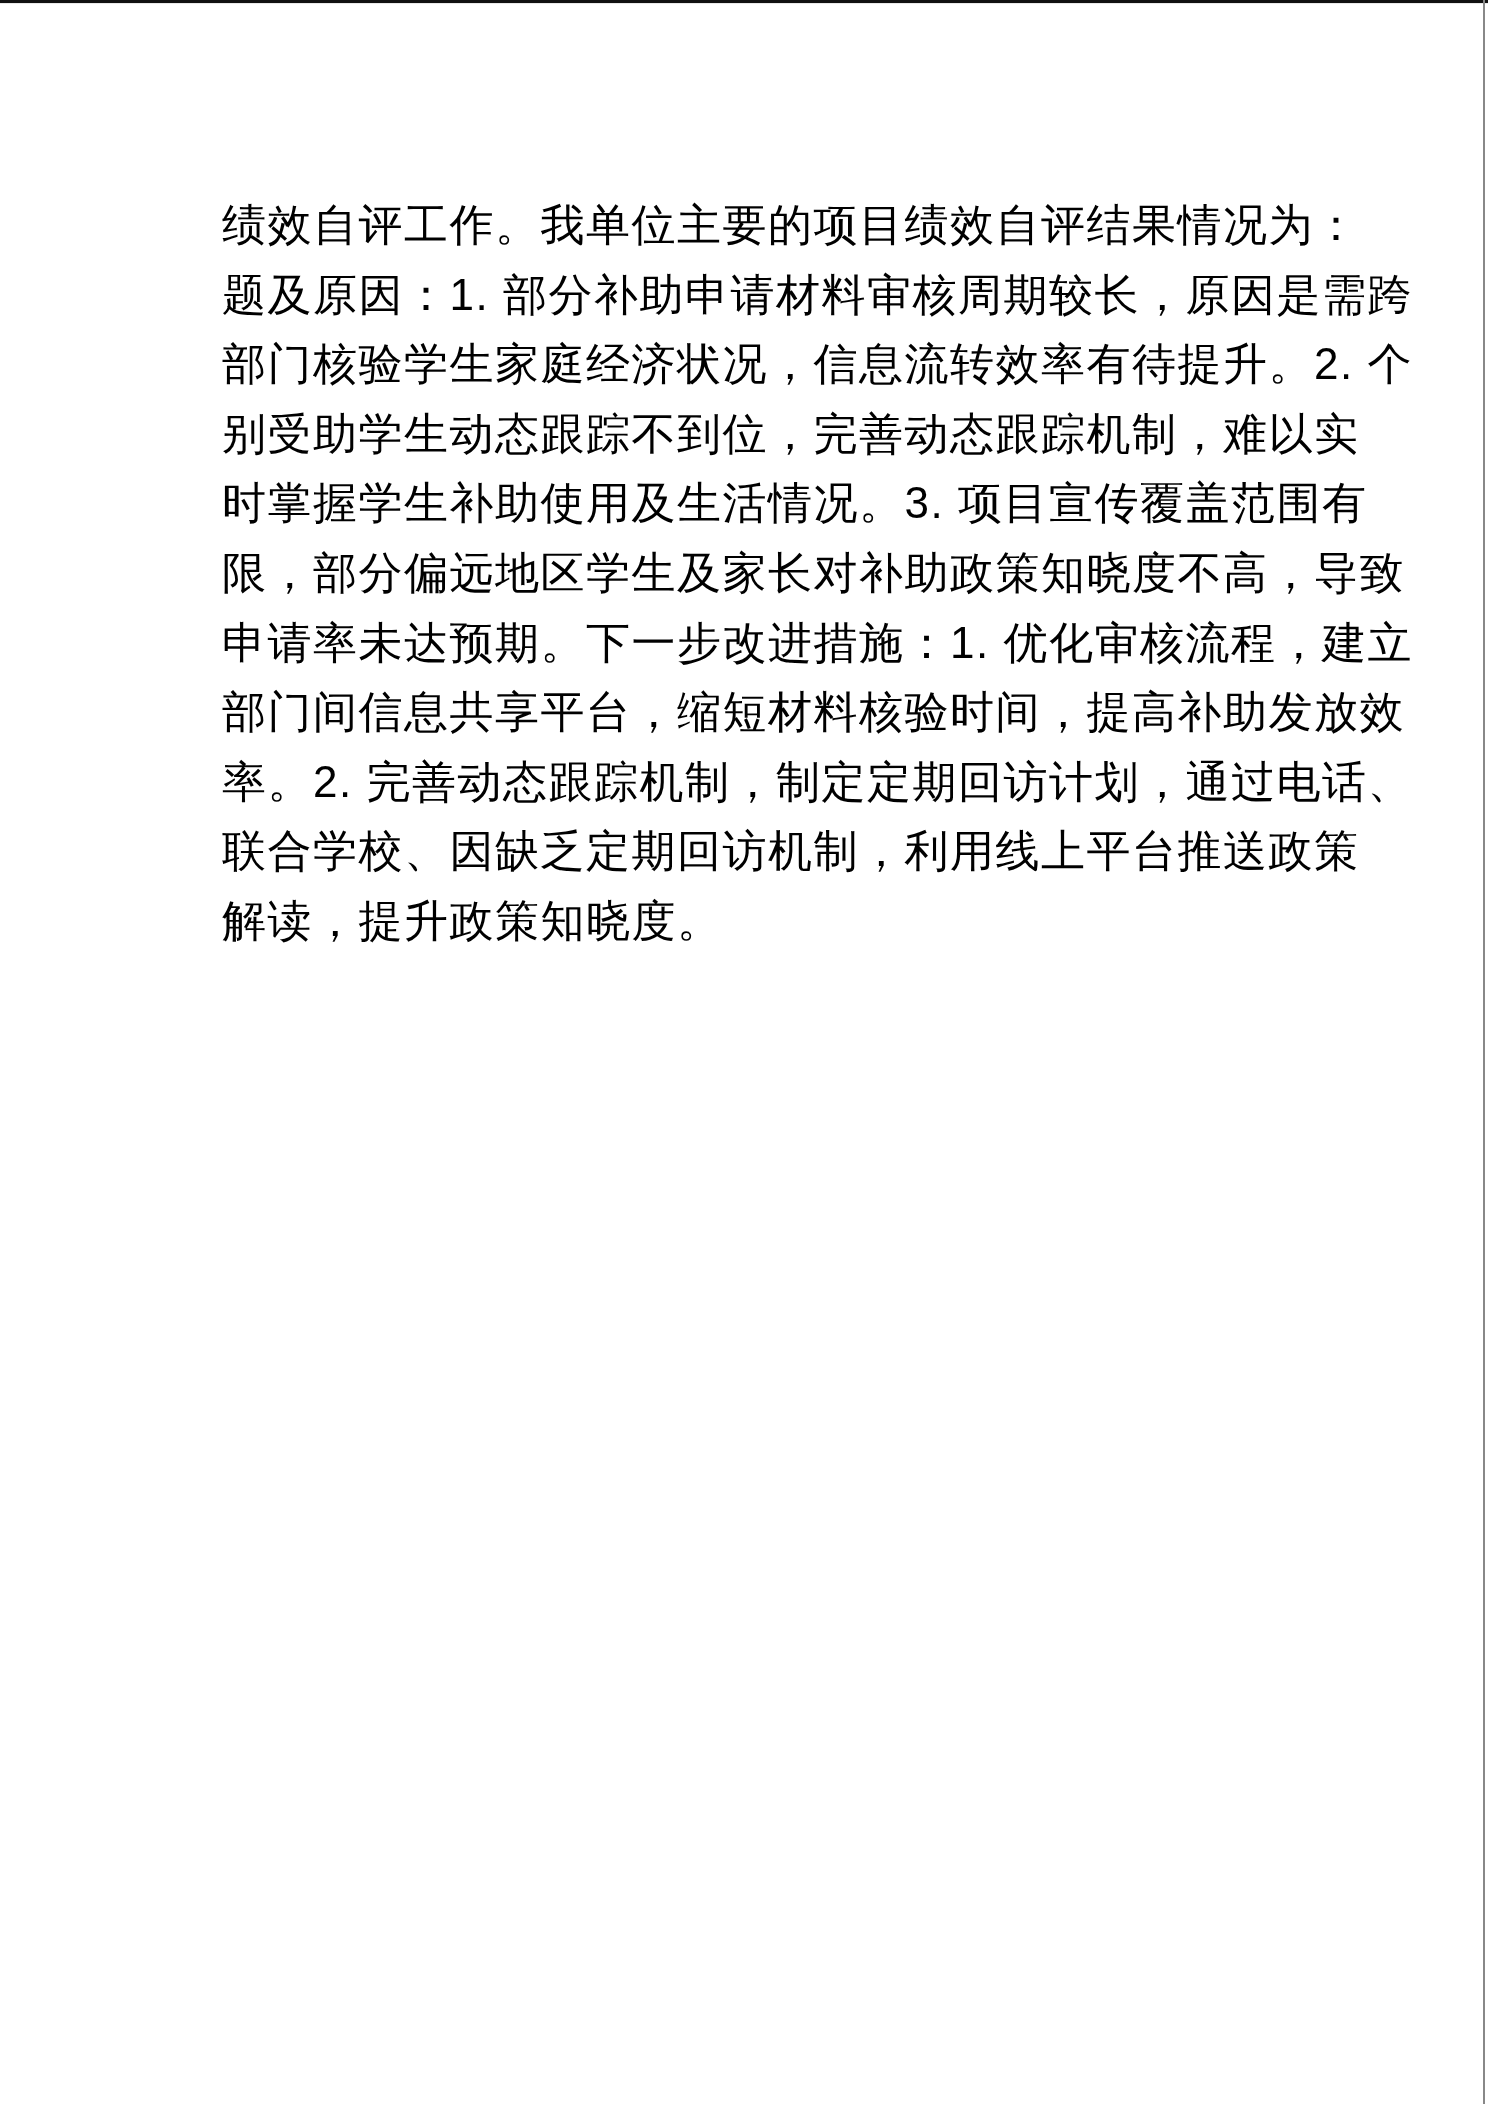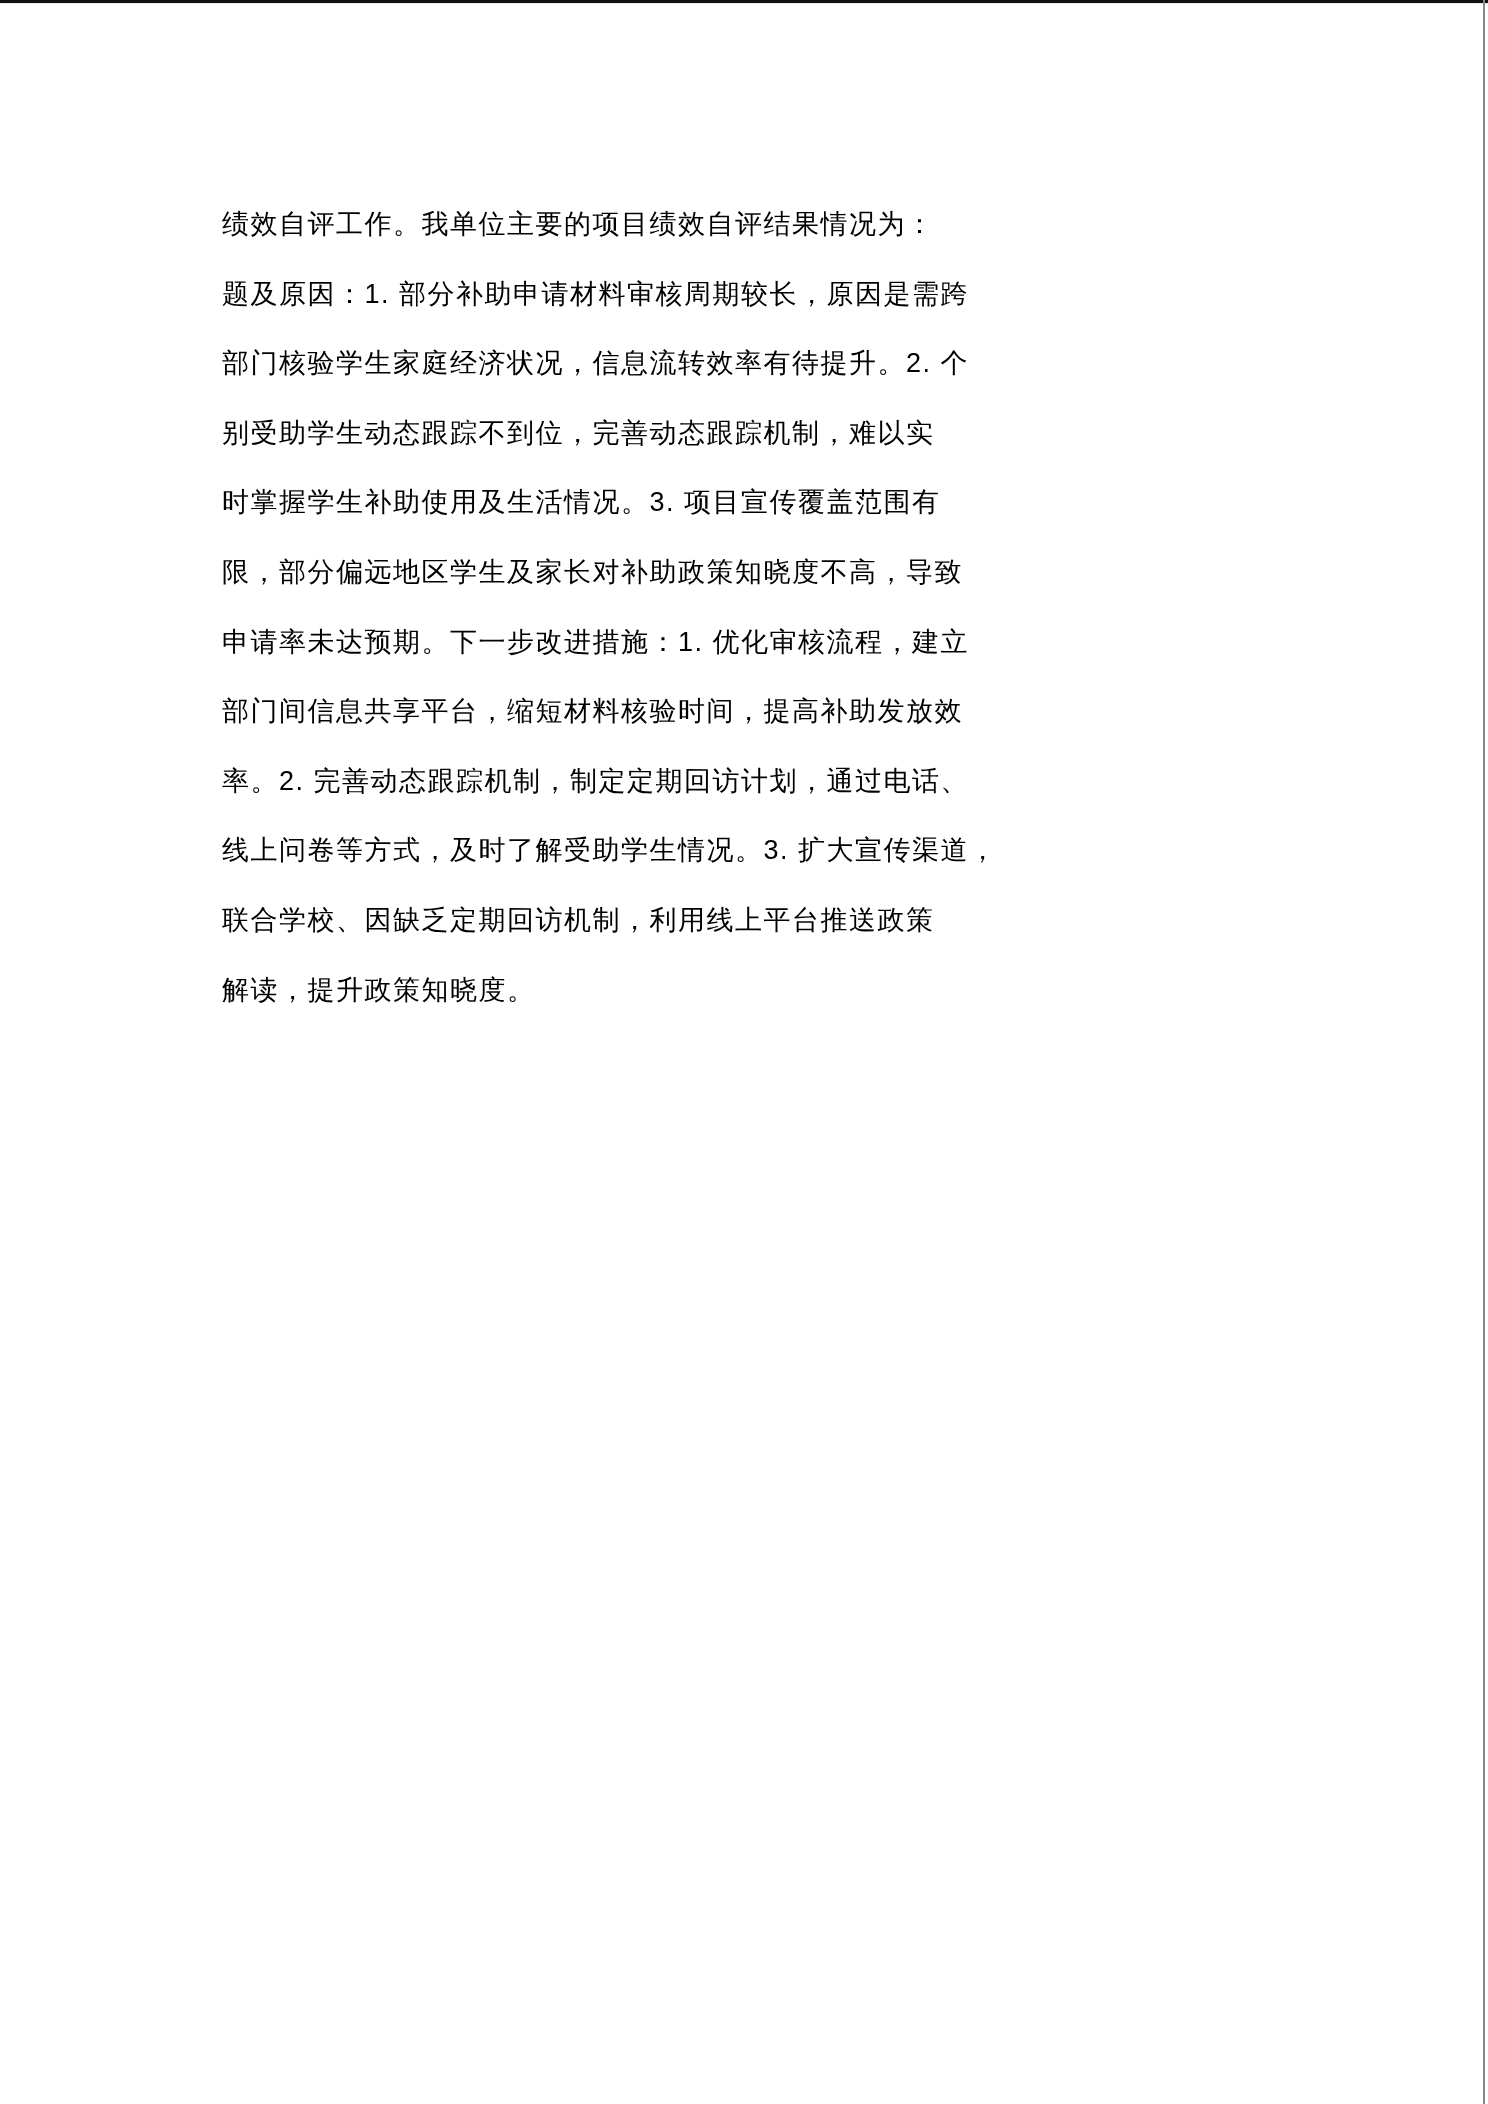--- a/index.html
+++ b/index.html
@@ -27,21 +27,21 @@
     right: 3px;
     width: 2px;
     background: #888888;
   }
   .page-text {
     position: absolute;
     left: 222px;
     top: 190px;
     width: 1075px;
     font-family: "Liberation Sans", "DejaVu Sans", sans-serif;
-    font-size: 27px;
+    font-size: 44px;
     line-height: 69.6px;
     letter-spacing: 1.5px;
     color: #000000;
   }
   .line {
     white-space: nowrap;
     height: 69.6px;
   }
   .line.indent {
     padding-left: 83px;
@@ -57,17 +57,16 @@
   <div class="page-text">
     <div class="line">绩效自评工作。我单位主要的项目绩效自评结果情况为：</div>
     <div class="line">题及原因：1. 部分补助申请材料审核周期较长，原因是需跨</div>
     <div class="line">部门核验学生家庭经济状况，信息流转效率有待提升。2. 个</div>
     <div class="line">别受助学生动态跟踪不到位，完善动态跟踪机制，难以实</div>
     <div class="line">时掌握学生补助使用及生活情况。3. 项目宣传覆盖范围有</div>
     <div class="line">限，部分偏远地区学生及家长对补助政策知晓度不高，导致</div>
     <div class="line">申请率未达预期。下一步改进措施：1. 优化审核流程，建立</div>
     <div class="line">部门间信息共享平台，缩短材料核验时间，提高补助发放效</div>
     <div class="line">率。2. 完善动态跟踪机制，制定定期回访计划，通过电话、</div>
-    <div class="line">线上问卷等方式，及时了解受助学生情况。3. 扩大宣传渠道，</div>
     <div class="line">联合学校、因缺乏定期回访机制，利用线上平台推送政策</div>
     <div class="line">解读，提升政策知晓度。</div>
   </div>
 </div>
 
 </body></html>

